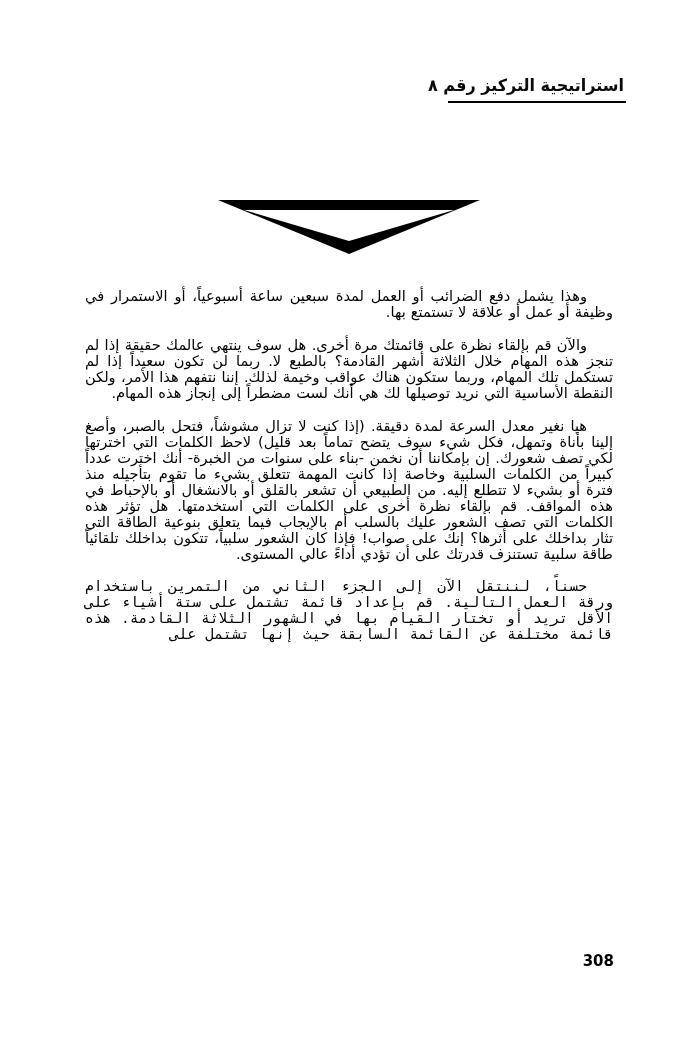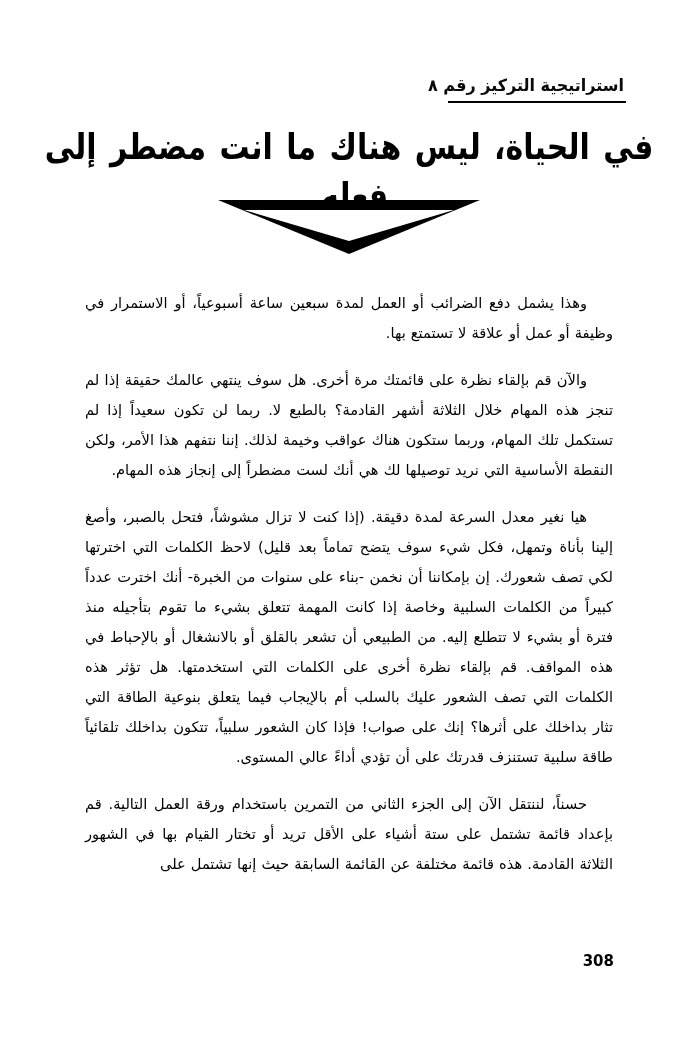--- a/index.html
+++ b/index.html
@@ -91,30 +91,30 @@
     position: absolute;
     top: 288px;
     right: 85px;
     width: 528px;
     direction: rtl;
   }
   .para {
     margin: 0 0 17px 0;
     font-family: "DejaVu Sans", "Liberation Sans", sans-serif;
     font-size: 14.6px;
-    line-height: 30px;
+    line-height: 16px;
     text-align: justify;
     text-align-last: right;
     text-justify: inter-word;
     text-indent: 26px;
     color: #000000;
     word-spacing: 0.5px;
     transform: scaleY(1.0);
   }
-  .para-last { margin-bottom: 9px; }
+  .para-last { margin-bottom: 9px; font-family: Liberation Mono, monospace; }
 
   
   .page-number {
     position: absolute;
     top: 952px;
     right: 84px;
     font-family: "DejaVu Sans", "Liberation Sans", sans-serif;
     font-size: 15px;
     font-weight: bold;
     color: #000000;
@@ -124,23 +124,20 @@
 </head>
 <body>
 
 <div class="page">
 
   <div class="running-header">
     <span class="running-header-text">استراتيجية التركيز رقم ٨</span>
   </div>
   <div class="header-rule"></div>
 
-  <div class="chapter-title">
-    <span class="chapter-title-text">في الحياة، ليس هناك ما انت مضطر إلى فعله.</span>
-  </div>
 
   <div class="ornament">
     <svg width="262" height="56" viewBox="0 0 262 56">
       <polygon points="0,2 262,2 131,56" fill="#000000"></polygon>
       <polygon points="26,12 236,12 131,43" fill="#ffffff"></polygon>
     </svg>
   </div>
 
   <div class="body-col">
     <p class="para">وهذا يشمل دفع الضرائب أو العمل لمدة سبعين ساعة أسبوعياً، أو الاستمرار في وظيفة أو عمل أو علاقة لا تستمتع بها.</p>

